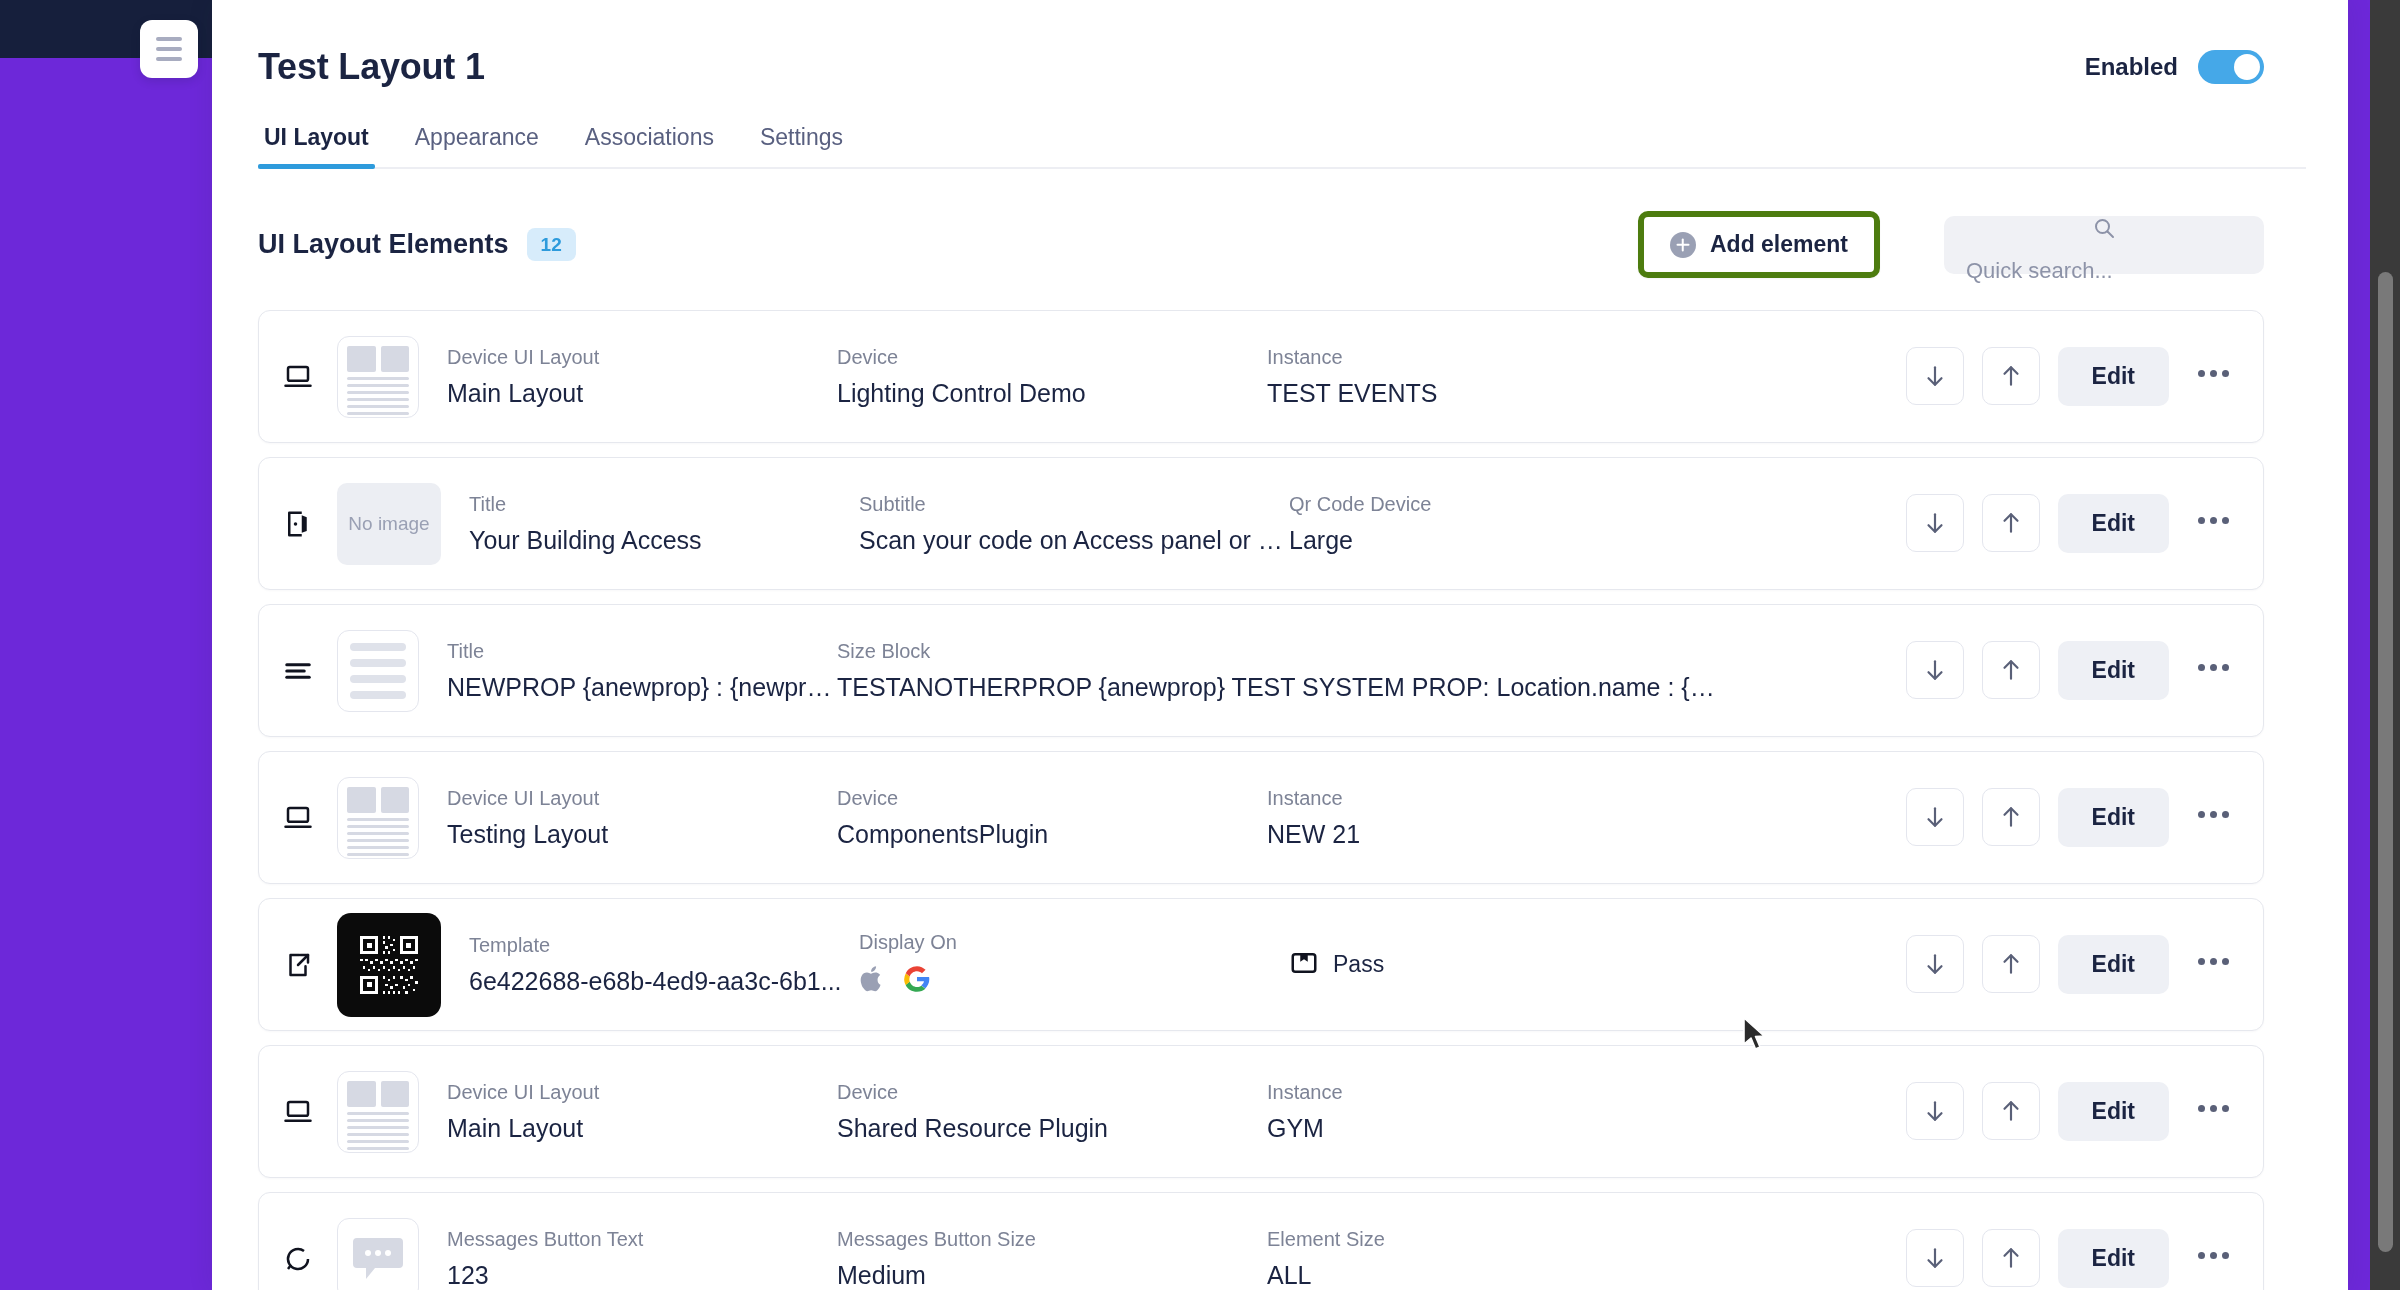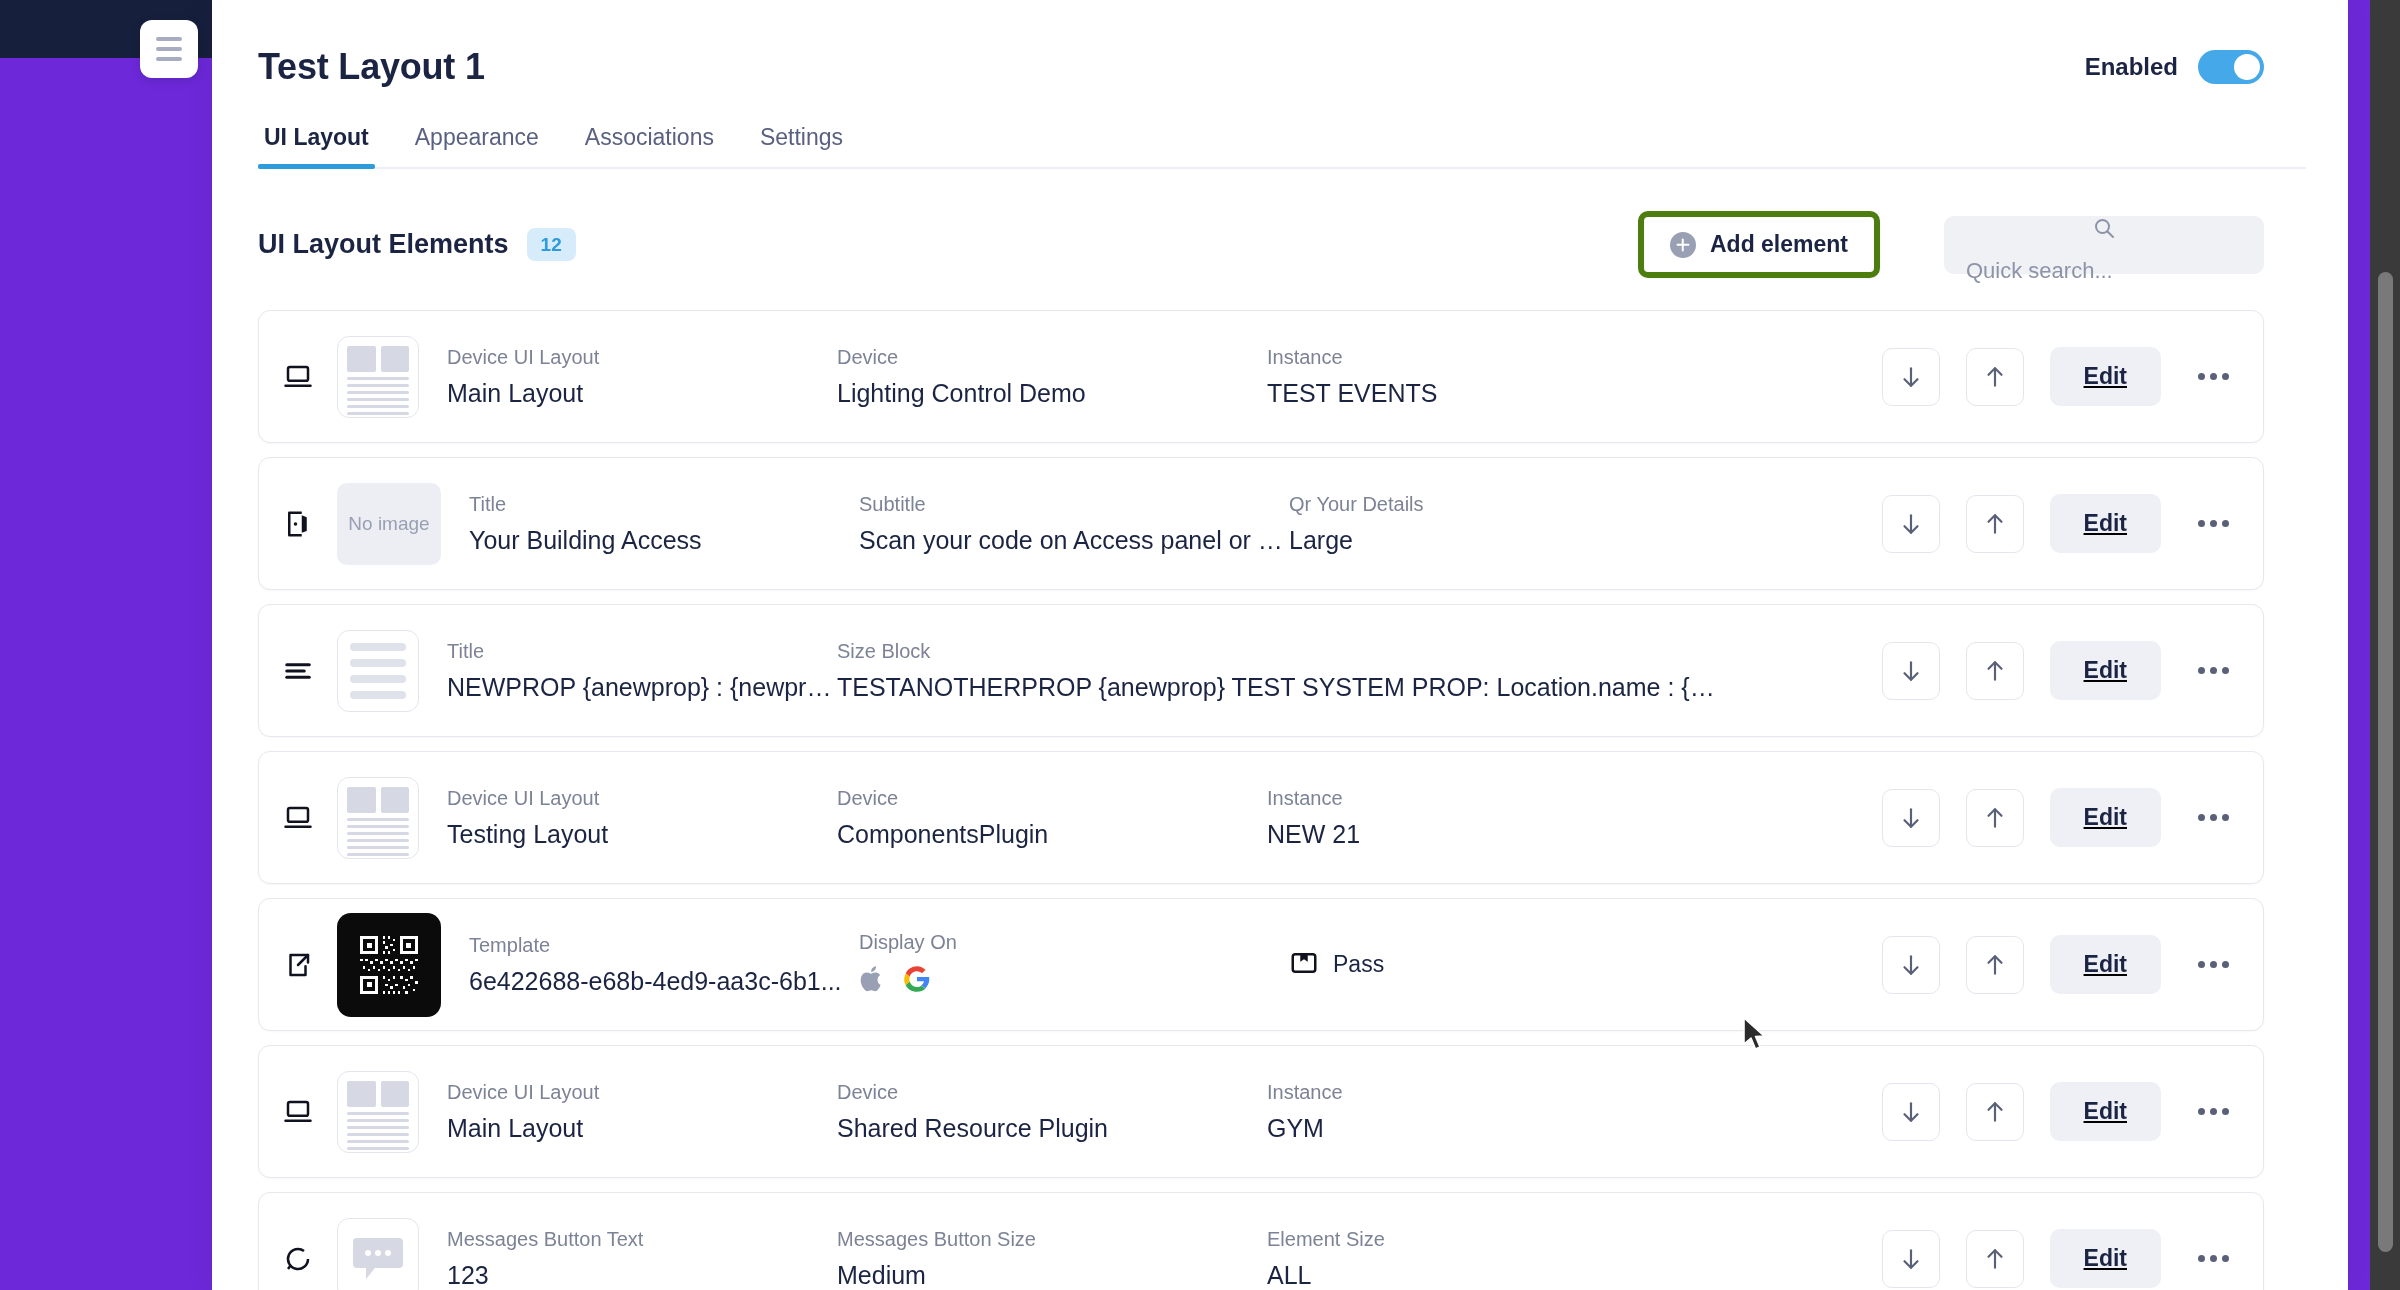--- a/index.html
+++ b/index.html
@@ -168,22 +168,22 @@
   .f2 { width: 430px; }
   .f3 { width: 330px; }
   .f-wide2 { width: 880px; }
 
   .badge-pass { display: flex; align-items: center; gap: 14px; }
   .badge-pass .txt { font-size: 23px; color: #1b2442; }
 
   .platforms { display: flex; align-items: center; gap: 18px; height: 34px; }
 
   .row-actions {
-    display: flex; align-items: center; gap: 26px;
-    margin-left: auto; padding-right: 24px; flex: none; text-decoration: underline;
+    display: flex; gap: 18px;
+    margin-left: auto; padding-right: 24px; flex: none;
   }
   .icon-btn {
     width: 58px; height: 58px; border-radius: 10px; background: #fff;
     border: 1px solid #e4e6ee; display: flex; align-items: center; justify-content: center;
     cursor: pointer;
   }
   .btn-edit {
     background: #eef0f5; border-radius: 10px; border: 0;
     font-family: "Liberation Sans", sans-serif;
     font-size: 23px; font-weight: 700; color: #1b2442;
@@ -332,21 +332,21 @@
           <div class="fields">
             <div class="field f1">
               <div class="k">Title</div>
               <div class="v">Your Building Access</div>
             </div>
             <div class="field f2">
               <div class="k">Subtitle</div>
               <div class="v">Scan your code on Access panel or us...</div>
             </div>
             <div class="field f3">
-              <div class="k">Qr Your Details</div>
+              <div class="k">Qr Code Device</div>
               <div class="v">Large</div>
             </div>
           </div>
           <div class="row-actions">
             <div class="icon-btn">
               <svg width="26" height="26" viewBox="0 0 24 24" fill="none" stroke="#5a6078" stroke-width="2" stroke-linecap="round" stroke-linejoin="round">
                   <line x1="12" y1="4" x2="12" y2="20"></line>
                   <polyline points="6,14 12,20 18,14"></polyline>
                 </svg>
             </div>

